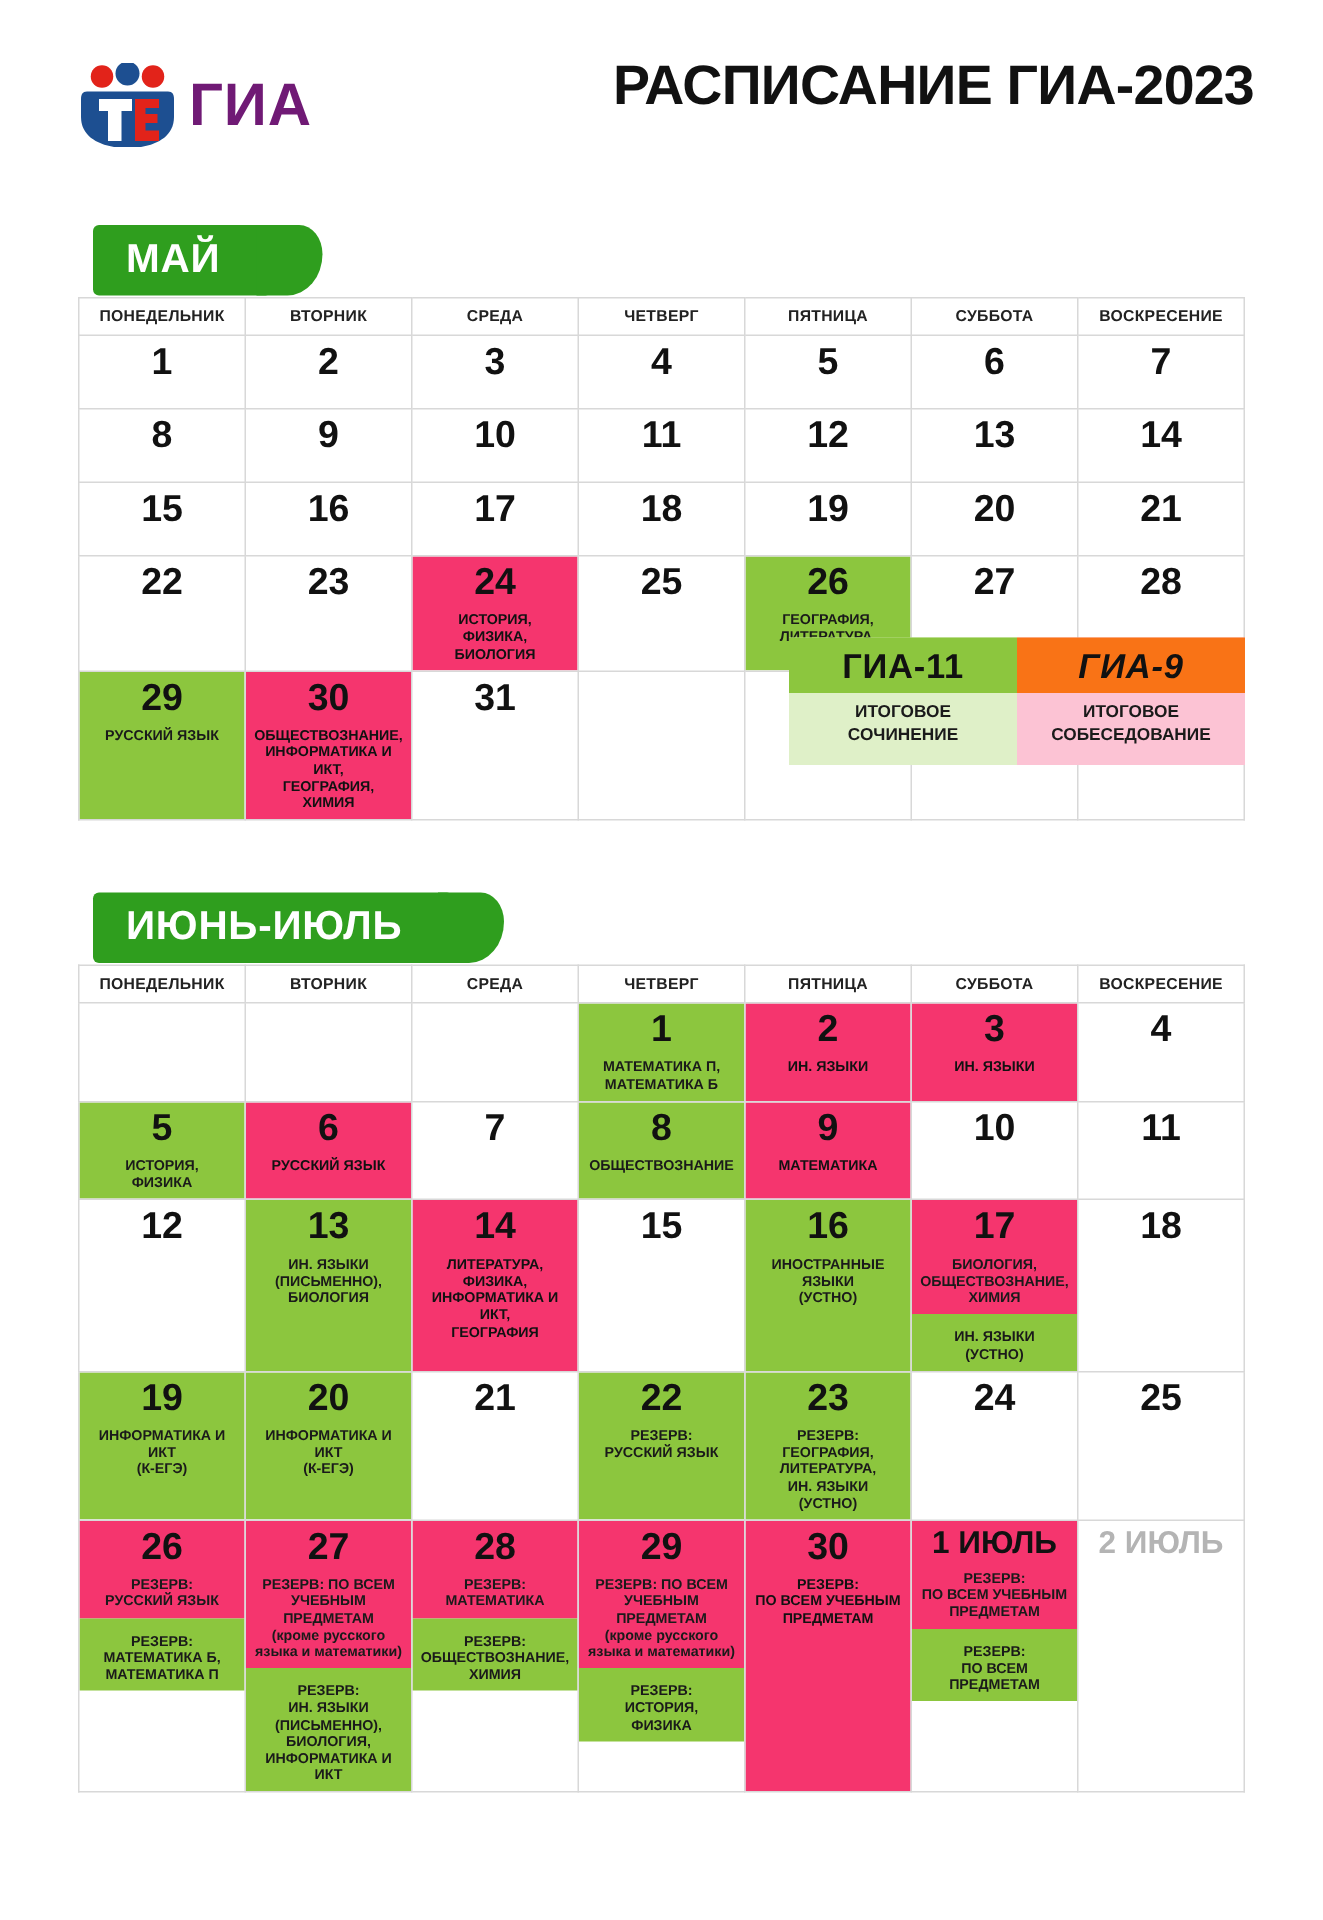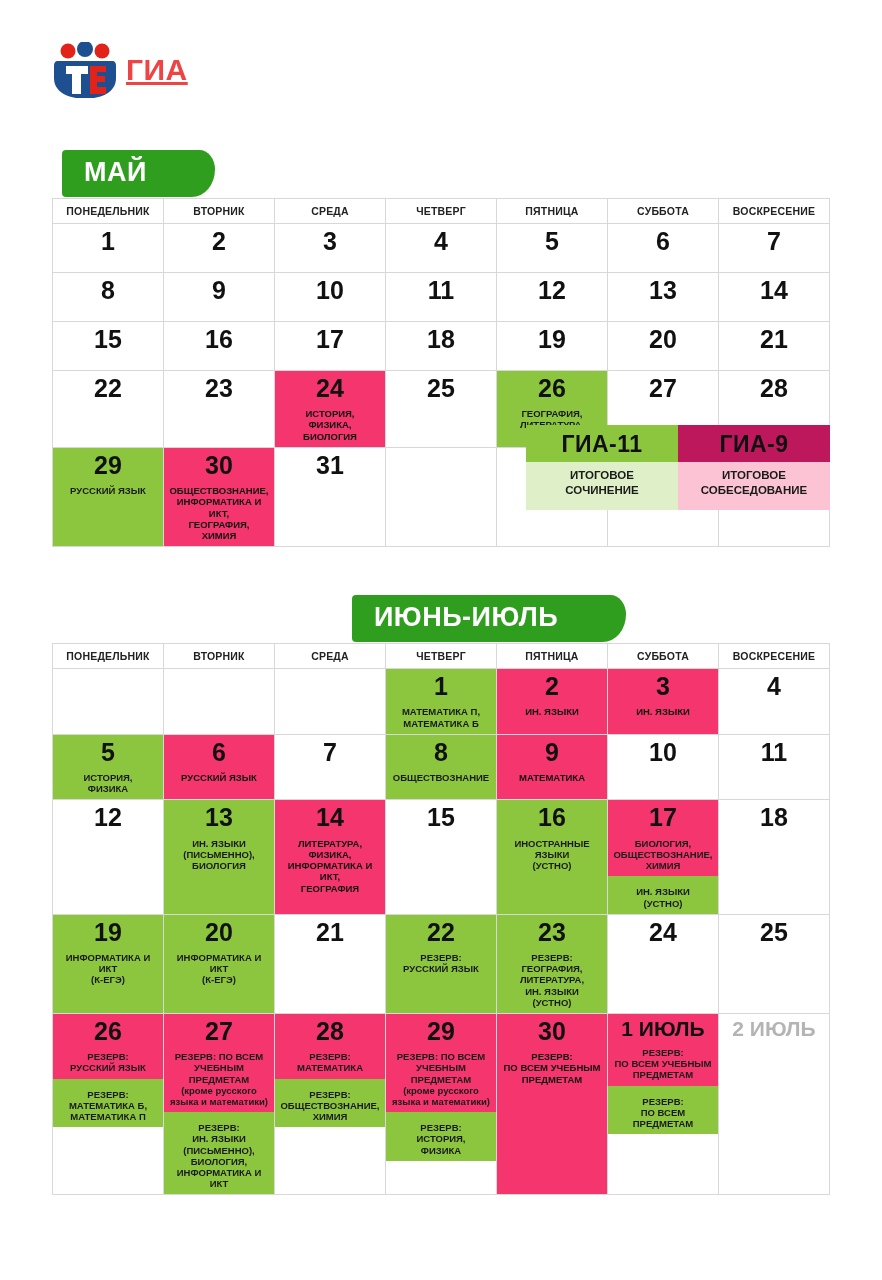--- a/index.html
+++ b/index.html
@@ -28,25 +28,24 @@
     display: flex;
     align-items: center;
     gap: 8px;
   }
   .logo-mark {
     width: 66px;
     height: 56px;
     position: relative;
   }
   .logo-text {
-    font-size: 30px;
-    font-weight: bold;
-    color: #ef4444;
+    font-size: 40px;
+    font-weight: bold;
+    color: #701a75;
     letter-spacing: 0.5px;
-    text-decoration: underline;
   }
   .title-block {
     position: absolute;
     right: 46px;
     top: 38px;
     text-align: right;
   }
   .title-main {
     font-size: 37px;
     font-weight: bold;
@@ -171,21 +170,21 @@
   }
   .legend-box.g { background: #dff0c8; }
   .legend-box.p { background: #fcc3d4; }
   .legend-title {
     font-size: 23px;
     font-weight: bold;
     padding: 6px 0 4px;
     letter-spacing: 0.5px;
   }
   .legend-box.g .legend-title { background: #8cc63e; color: #111; }
-  .legend-box.p .legend-title { background: #be185d; color: #111; }
+  .legend-box.p .legend-title { background: #f97316; color: #111; font-style: italic; }
   .legend-sub {
     font-size: 11.5px;
     font-weight: bold;
     line-height: 1.25;
     margin: 6px 0 5px;
     text-transform: uppercase;
   }
   .legend-date {
     font-size: 11px;
     font-weight: bold;
@@ -203,20 +202,21 @@
         <circle cx="33" cy="7" r="8" fill="#1d4f91"></circle>
         <circle cx="50" cy="9" r="7.5" fill="#e2231a"></circle>
         <path d="M6 19 h54 c3 0 4 2 4 5 v12 c0 12 -10 18 -22 20 h-18 c-12 -2 -22 -8 -22 -20 v-12 c0 -3 1 -5 4 -5z" fill="#1d4f91"></path>
         <path d="M14 24 h22 v8 h-7 v20 h-9 v-20 h-6z" fill="#ffffff"></path>
         <path d="M38 24 h16 v6 h-9 v4 h8 v6 h-8 v5 h9 v7 h-16z" fill="#e2231a"></path>
       </svg>
     </div>
     <div class="logo-text">ГИА</div>
   </div>
   <div class="title-block">
+    <div class="title-main">РАСПИСАНИЕ ГИА-2023</div>
   </div>
 </div>
 
 <div class="banner-wrap">
   <div class="banner">МАЙ</div>
 </div>
 <table class="cal">
   <thead>
     <tr>
       <th>ПОНЕДЕЛЬНИК</th>
@@ -439,21 +439,21 @@
     </div>
     <div class="legend-box p">
       <div class="legend-title">ГИА-9</div>
       <div class="legend-sub">
         <span style="display:block">ИТОГОВОЕ</span>
         <span style="display:block">СОБЕСЕДОВАНИЕ</span>
       </div>
     </div>
   </div>
 
-<div class="banner-wrap" id="jj-banner-wrap" style="margin-top: 48px; text-align: center;">
+<div class="banner-wrap" id="jj-banner-wrap" style="margin-top: 48px;">
   <div class="banner">ИЮНЬ-ИЮЛЬ</div>
 </div>
 <table class="cal">
   <thead>
     <tr>
       <th>ПОНЕДЕЛЬНИК</th>
       <th>ВТОРНИК</th>
       <th>СРЕДА</th>
       <th>ЧЕТВЕРГ</th>
       <th>ПЯТНИЦА</th>

